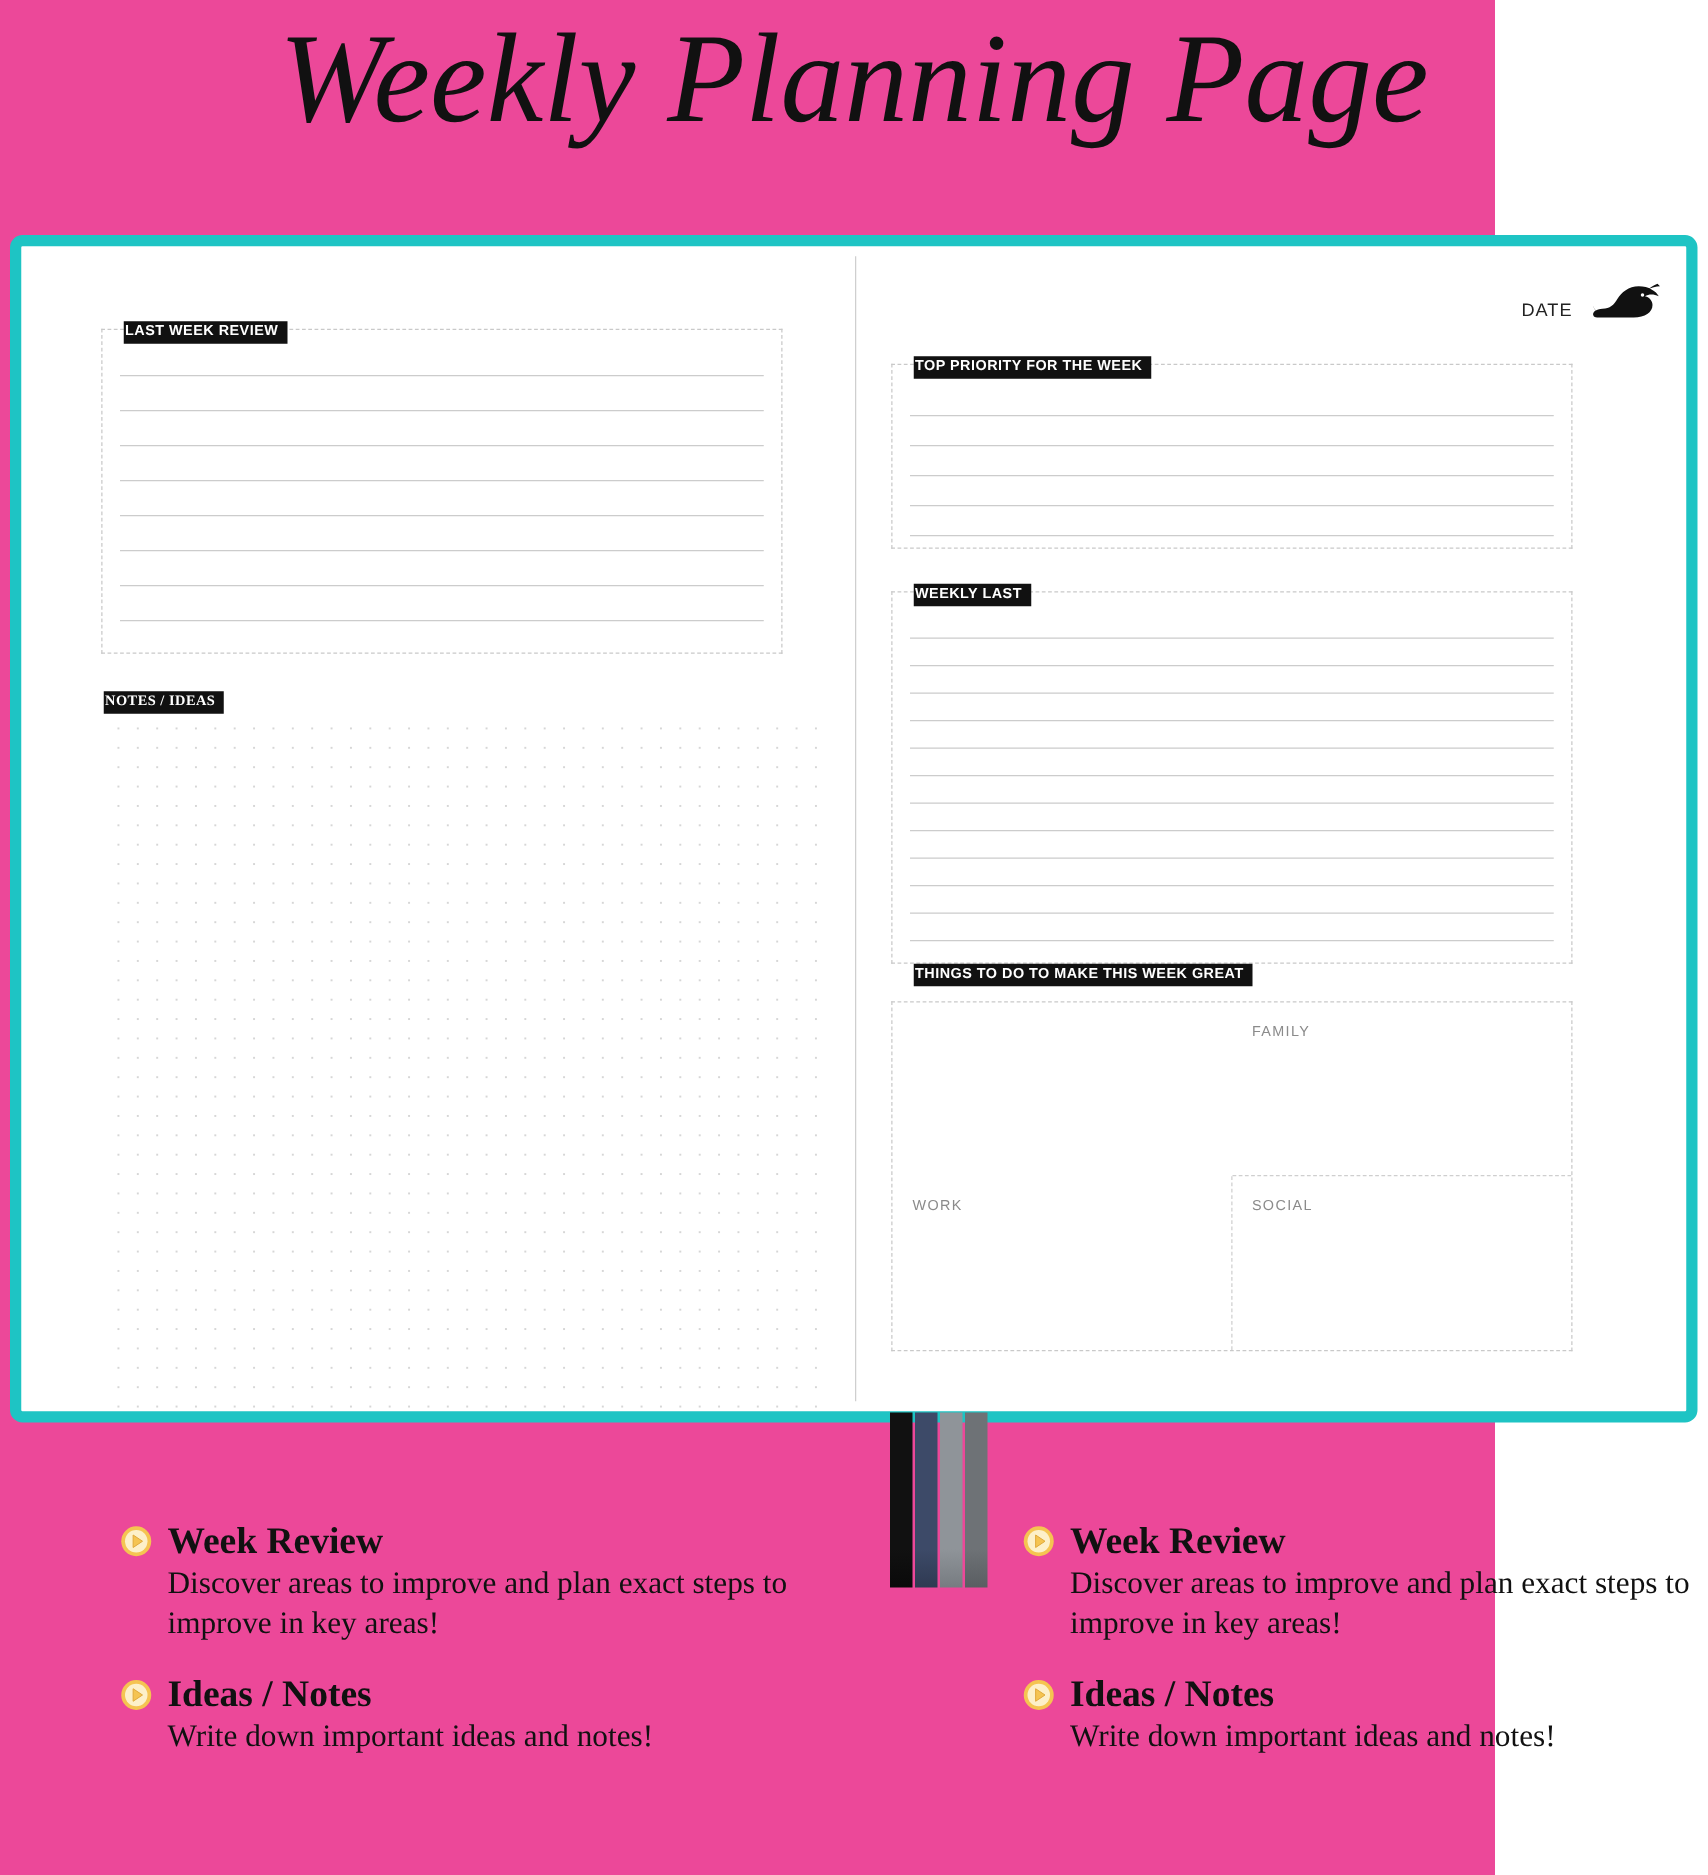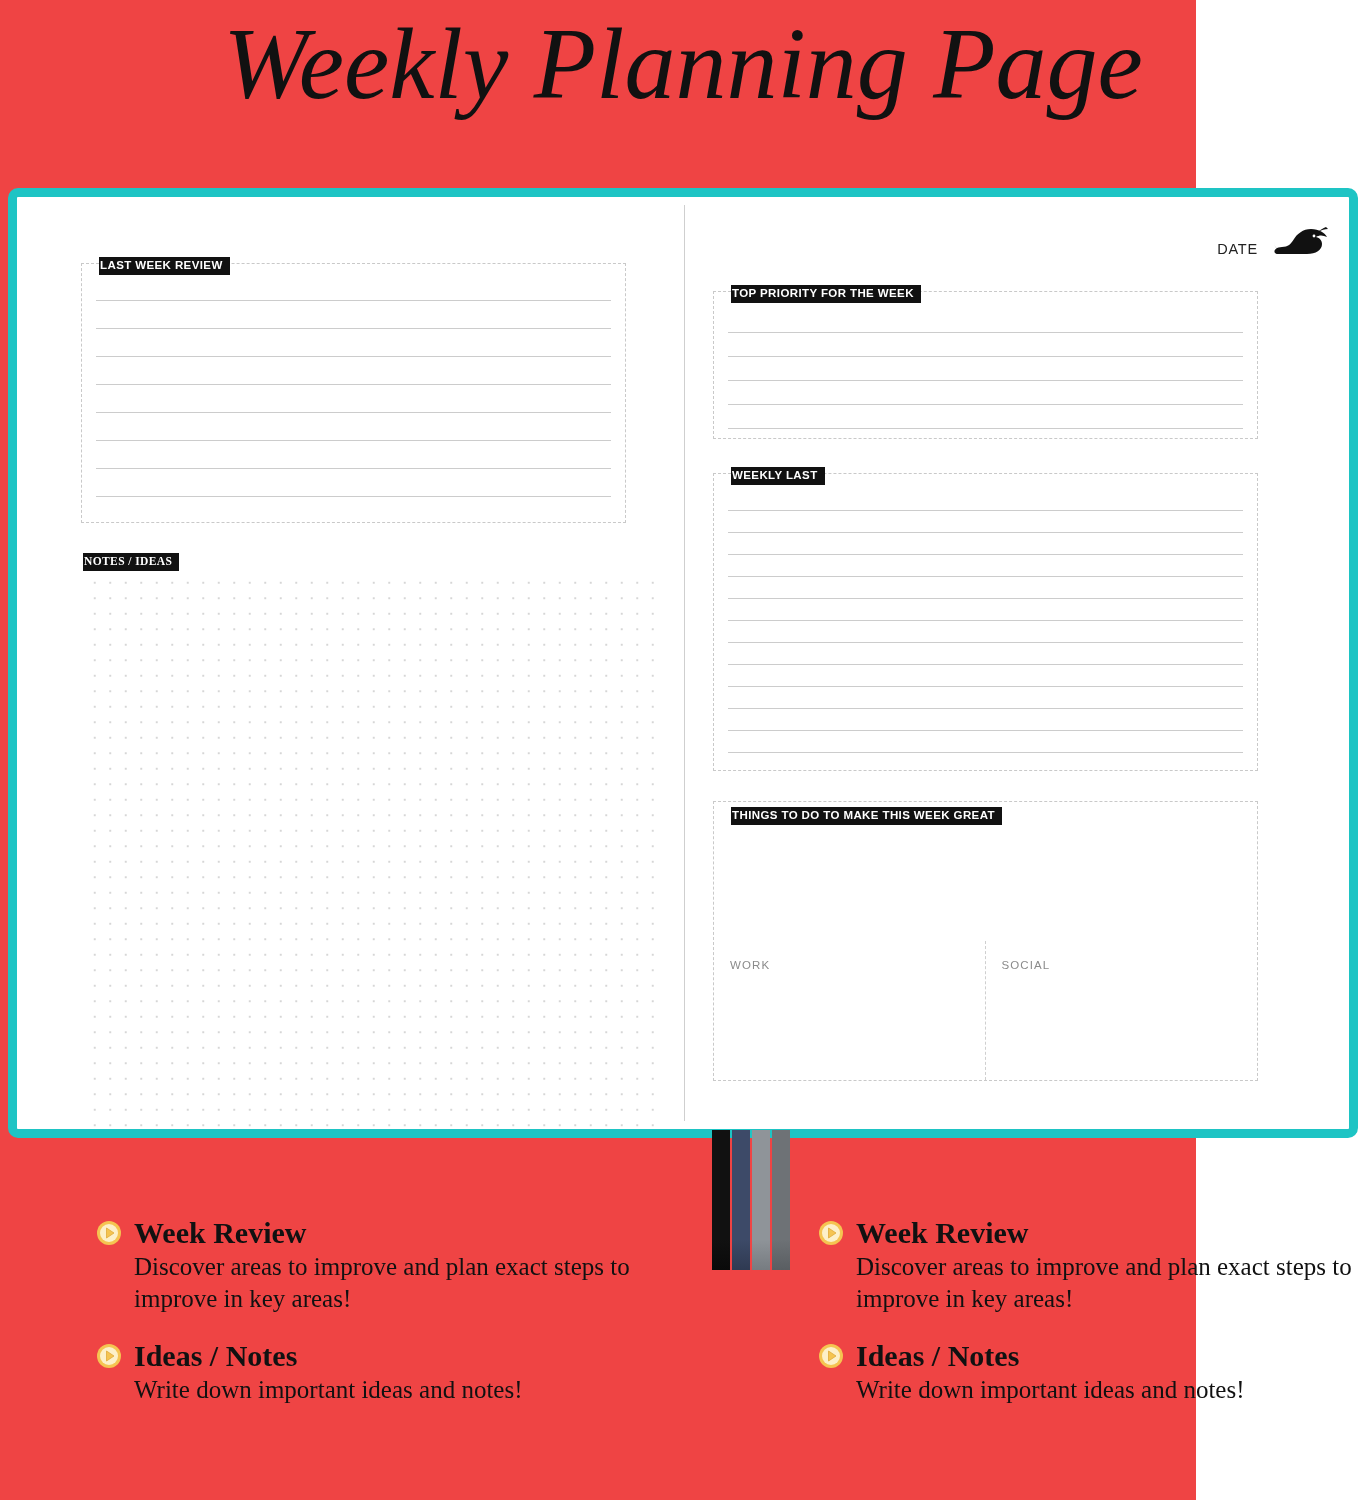--- a/index.html
+++ b/index.html
@@ -3,21 +3,21 @@
 <meta charset="utf-8">
 <style>
   * { box-sizing: border-box; }
   html, body {
     margin: 0; padding: 0;
     width: 1366px; height: 1500px;
     background: #ffffff;
     font-family: "Liberation Sans", sans-serif;
     overflow: hidden;
   }
-  .page { position: relative; width: 1196px; height: 1500px; background: #ef4444; }
+  .page { position: relative; width: 1196px; height: 1500px; background: #ec4899; }
 
   
   .title {
     position: absolute;
     top: 4px; left: 0; width: 1366px;
     text-align: center;
     font-family: "Liberation Serif", serif;
     font-size: 102px;
     line-height: 1.18;
     letter-spacing: 0px;
@@ -95,21 +95,21 @@
     display: flex; align-items: flex-end; gap: 6px; flex-direction: column;
   }
   .date-text { font-size: 14.5px; color: #222; letter-spacing: 0.8px; }
   .date-line { flex: 1; border-bottom: 1px solid #cfcfcf; height: 12px; }
   .mouse-icon { position: absolute; right: 18px; top: 26px; width: 60px; height: 34px; }
 
   .tp-label { position: absolute; left: 48px; top: 86px; text-align: right; }
   .tp-box { left: 30px; top: 94px; width: 545px; height: 148px; }
   .wp-label { position: absolute; left: 48px; top: 268px; }
   .wp-box { left: 30px; top: 276px; width: 545px; height: 298px; }
-  .td-label { position: absolute; left: 48px; top: 608px; text-align: right; }
+  .td-label { position: absolute; left: 48px; top: 572px; text-align: right; }
   .td-box { left: 30px; top: 604px; width: 545px; height: 280px; }
   .quad {
     position: absolute; border: 1px dashed #cfcfcf;
   }
   .quad-title {
     position: absolute;
     font-size: 11.5px; color: #8b8b8b; letter-spacing: 1.1px;
   }
 
   
@@ -219,20 +219,23 @@
             <div class="rule" style="top:234px"></div>
             <div class="rule" style="top:256px"></div>
             <div class="rule" style="top:278px"></div>
           </div>
         </div>
         <div class="wp-label">
           <span class="hdr-label">WEEKLY LAST</span>
         </div>
 
         <div class="dashbox td-box">
+          <div class="quad" style="left:50%; top:0; width:50%; height:50%; border:none; border-bottom:1px dashed #cfcfcf;">
+            <div class="quad-title" style="left:16px; top:18px;">FAMILY</div>
+          </div>
           <div class="quad" style="left:50%; top:50%; width:50%; height:50%; border:none;">
             <div class="quad-title" style="left:16px; top:18px;">SOCIAL</div>
           </div>
           <div class="quad" style="left:0; top:50%; width:50%; height:50%; border:none; border-right:1px dashed #cfcfcf;">
             <div class="quad-title" style="left:16px; top:18px;">WORK</div>
           </div>
         </div>
         <div class="td-label">
           <span class="hdr-label">THINGS TO DO TO MAKE THIS WEEK GREAT</span>
         </div>

